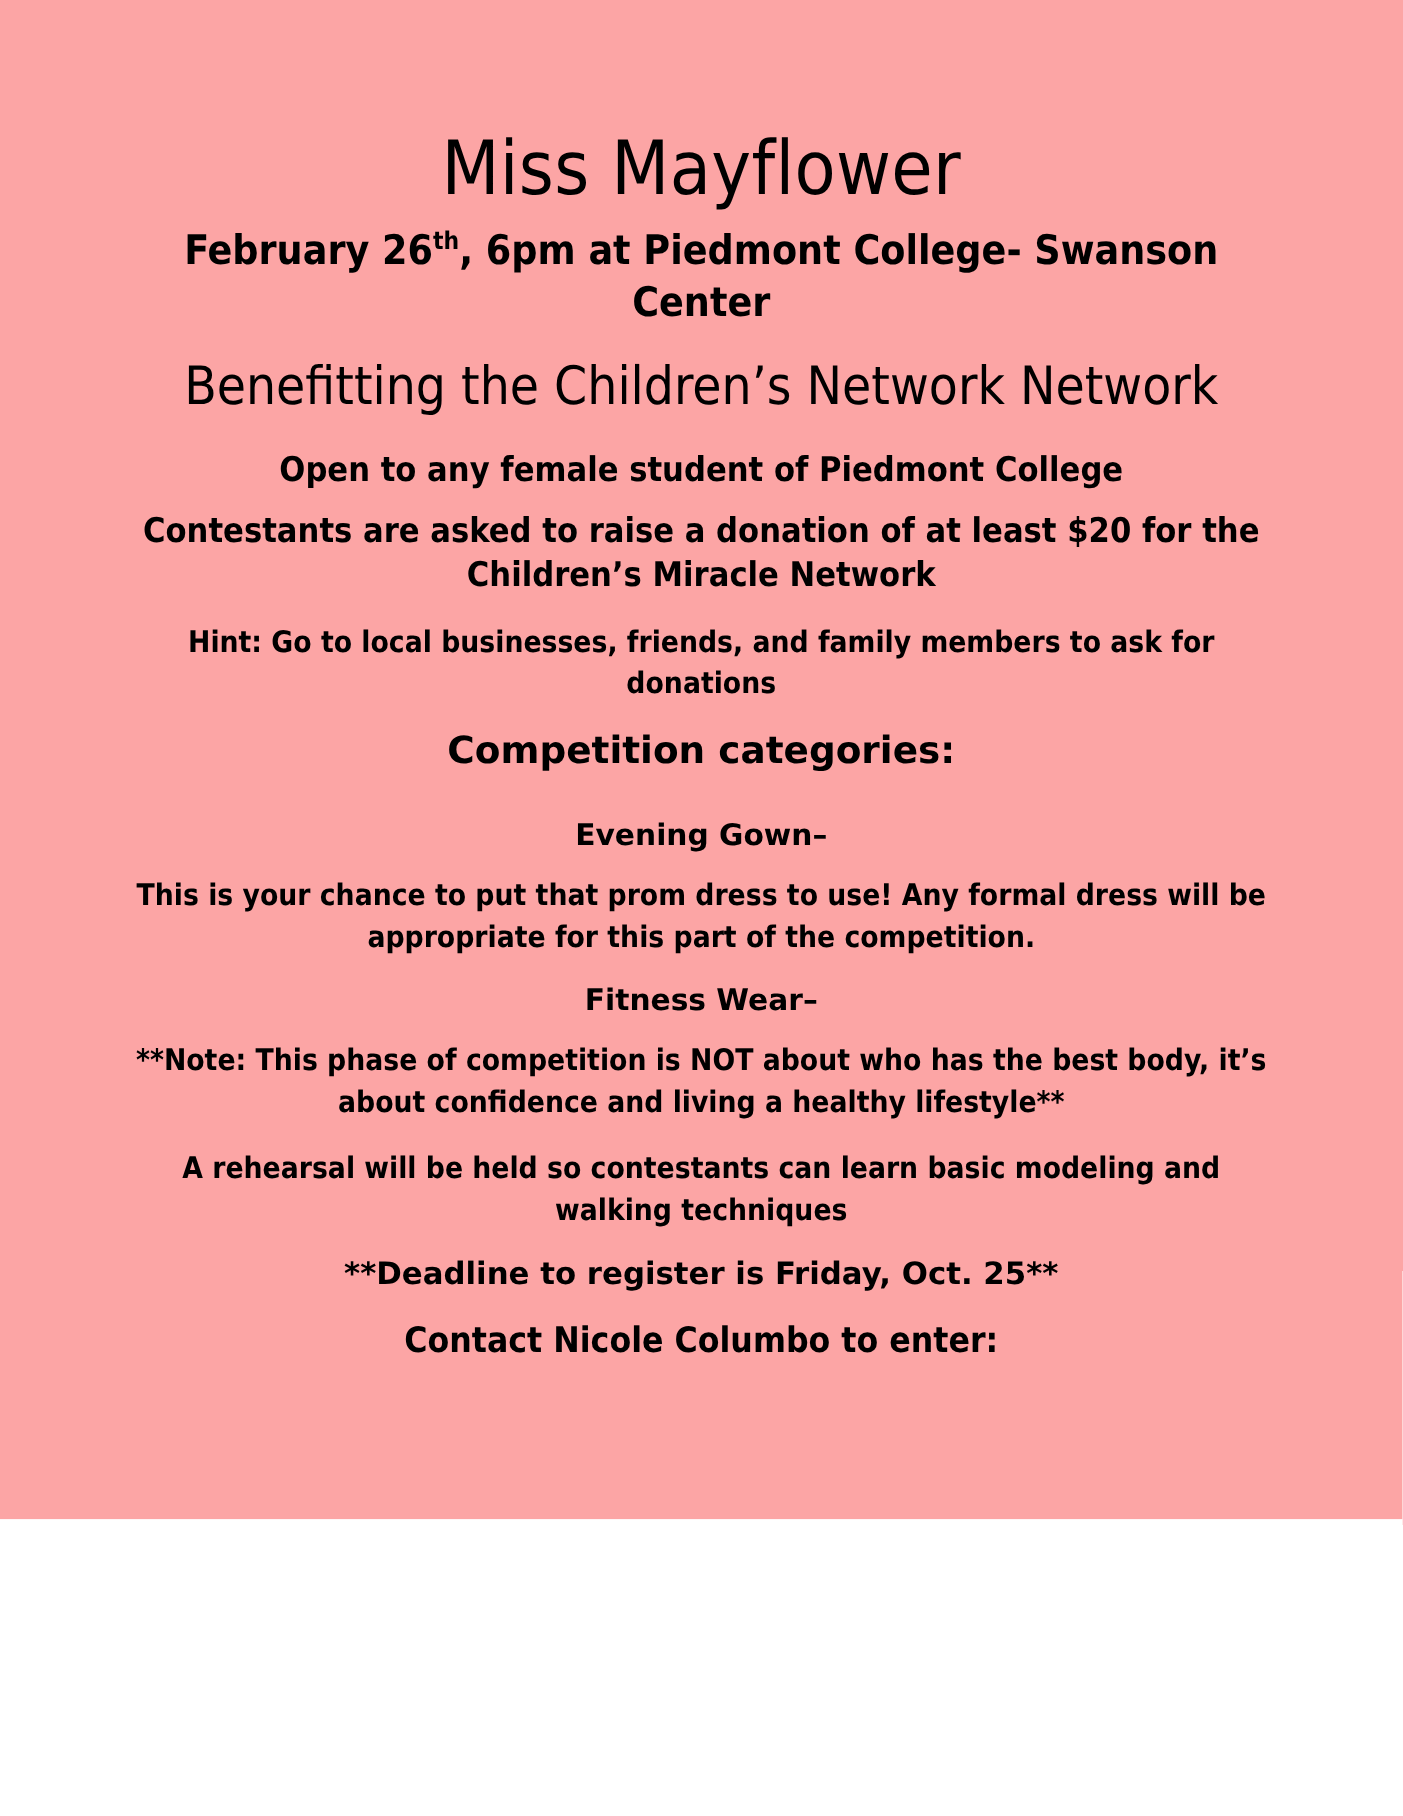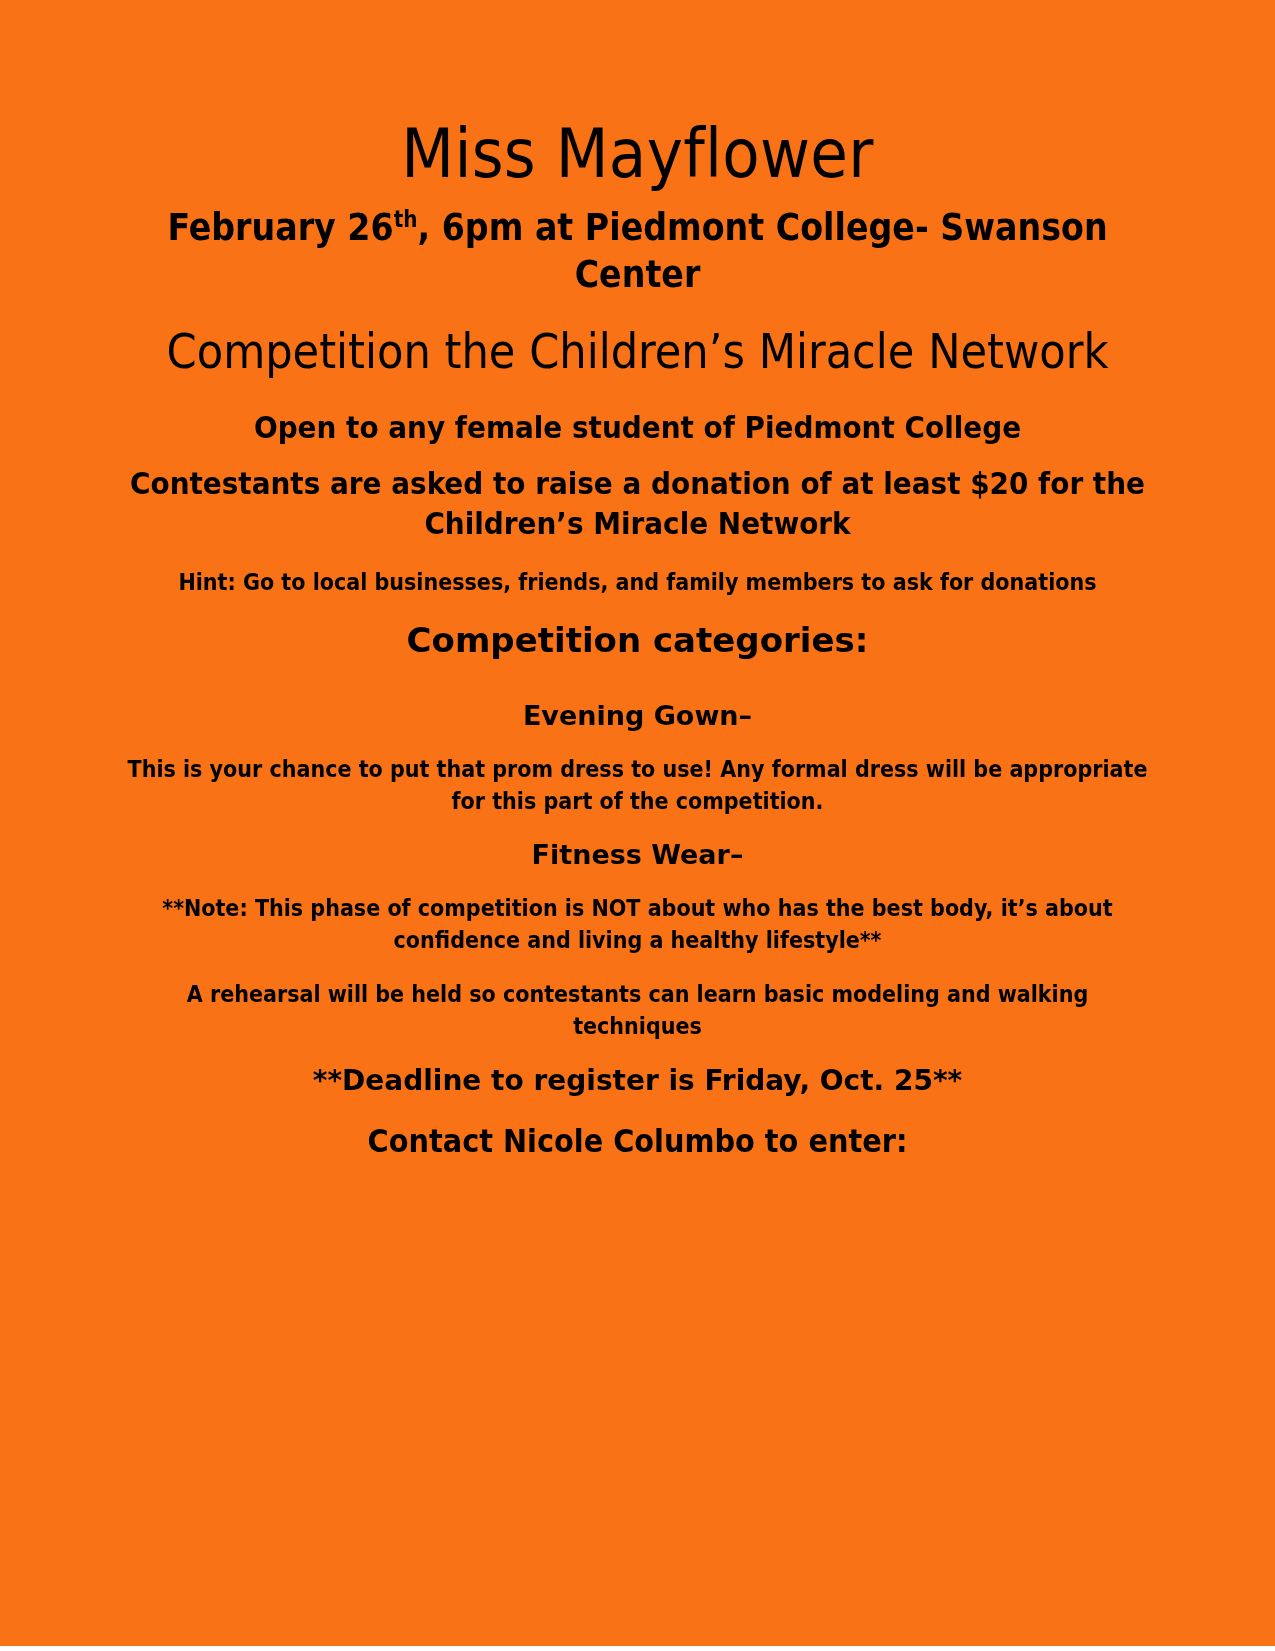--- a/index.html
+++ b/index.html
@@ -10,24 +10,24 @@
   body {
     width: 1275px;
     height: 1651px;
     font-family: "DejaVu Sans Condensed", "Liberation Sans Narrow", "Liberation Sans", sans-serif;
     color: #000000;
     -webkit-font-smoothing: antialiased;
   }
 
   .page {
     width: 1275px;
-    height: 1646px;
+    height: 1381px;
     box-sizing: border-box;
     padding: 118px 108px 0 108px;
-    background: #f97316;
+    background: #fca5a5;
     position: relative;
   }
 
   .line {
     text-align: center;
     line-height: 1.14;
   }
 
   
   .cond {
@@ -77,21 +77,21 @@
     font-size: 31px;
     font-weight: 700;
     margin: 0 0 22px 0;
     line-height: 1.3;
     padding: 0 18px;
   }
   .stmt.tight { margin-bottom: 16px; }
 
   
   .body-sm {
-    font-size: 23px;
+    font-size: 27px;
     font-weight: 700;
     margin: 0 0 22px 0;
     line-height: 1.4;
     padding: 0 14px;
   }
 
   
   .section-head {
     font-size: 34px;
     font-weight: 700;
@@ -146,21 +146,21 @@
 <body>
 
 <div class="page">
 
   <h1 class="line cond title">Miss Mayflower</h1>
 
   <p class="line cond subtitle">
     <span>February 26</span><sup>th</sup><span>, 6pm at Piedmont College- Swanson Center</span>
   </p>
 
-  <p class="line cond benefit">Competition the Children’s Miracle Network</p>
+  <p class="line cond benefit">Benefitting the Children’s Network Network</p>
 
   <p class="line cond stmt tight">Open to any female student of Piedmont College</p>
 
   <p class="line cond stmt">Contestants are asked to raise a donation of at least $20 for the Children’s Miracle Network</p>
 
   <p class="line cond body-sm">Hint: Go to local businesses, friends, and family members to ask for donations</p>
 
   <h2 class="line wide section-head">Competition categories:</h2>
 
   <h3 class="line wide cat-head">Evening Gown–</h3>

